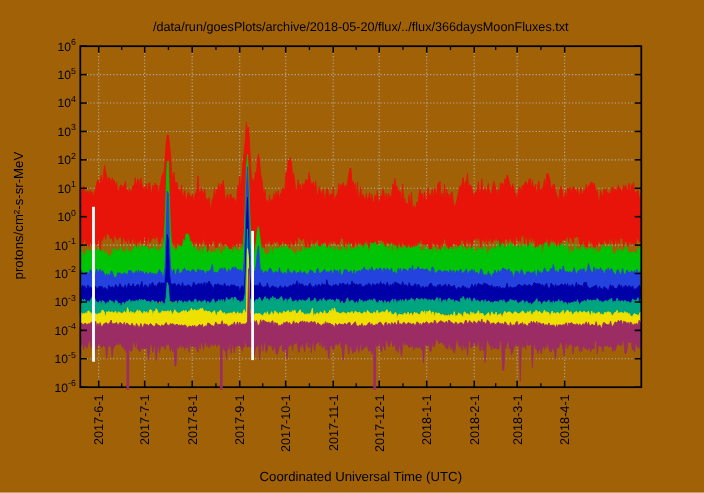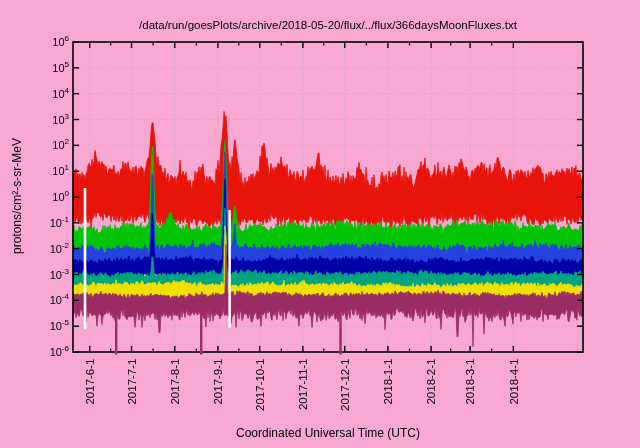--- a/index.html
+++ b/index.html
@@ -1,17 +1,17 @@
 <!DOCTYPE html>
 <html><head>
 <meta charset="utf-8">
 <style>
   html,body{margin:0;padding:0;background:#ffffff;}
   .stage{
-    position:relative;width:640px;height:448px;background:#f9a8d4;
+    position:relative;width:640px;height:448px;background:#a16207;
     font-family:"Liberation Sans",sans-serif;color:#000;overflow:hidden;
   }
   .chart-title{
     position:absolute;left:8px;top:19px;width:640px;text-align:center;
     font-size:11.5px;white-space:nowrap;
   }
   .x-label{
     position:absolute;left:8px;top:426px;width:640px;text-align:center;
     font-size:12px;
   }

